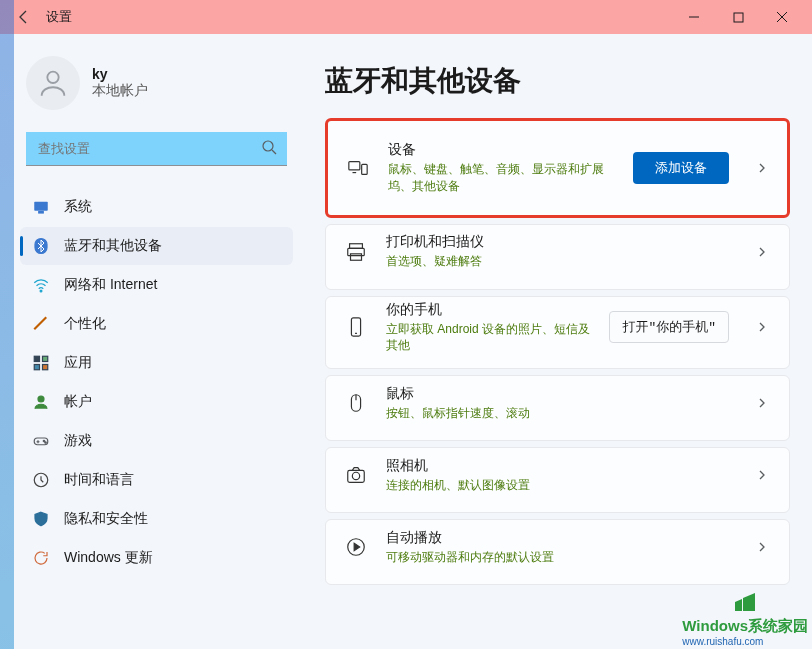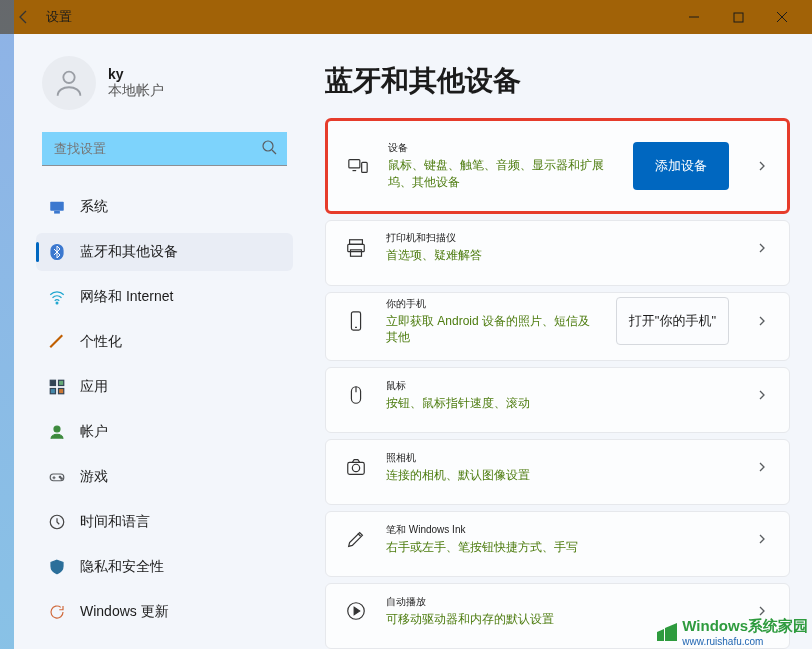--- a/index.html
+++ b/index.html
@@ -11,21 +11,21 @@
     overflow: hidden;
     position: relative;
     font-size: 14px;
     color: #1b1b1b;
   }
   .titlebar {
     height: 34px;
     display: flex;
     align-items: center;
     padding: 0 8px;
-    background: #a16207;
+    background: #fca5a5;
   }
   .titlebar .back-btn {
     width: 32px; height: 30px;
     display: flex; align-items: center; justify-content: center;
     color: #333;
   }
   .titlebar .title {
     margin-left: 6px;
     font-size: 13px;
     color: #1b1b1b;
@@ -34,21 +34,21 @@
   .win-ctrl {
     width: 44px; height: 30px;
     display: flex; align-items: center; justify-content: center;
   }
   .container {
     display: flex;
     height: calc(649px - 34px);
   }
   .sidebar {
     width: 305px;
-    padding: 18px 12px 0 36px;
+    padding: 18px 12px 0 20px;
     display: flex;
     flex-direction: column;
     gap: 4px;
   }
   .profile {
     display: flex;
     align-items: center;
     gap: 12px;
     padding: 4px 6px 16px 6px;
   }
@@ -73,21 +73,21 @@
     background: #7dd3fc;
     padding: 0 36px 0 12px;
     font-size: 13px;
     outline: none;
   }
   .search .sicon {
     position: absolute;
     right: 10px; top: 7px;
     color: #5a5d61;
   }
-  .nav { margin-top: 8px; display: flex; flex-direction: column; gap: 7px; }
+  .nav { margin-top: 8px; display: flex; flex-direction: column; gap: 1px; }
   .nav-item {
     display: flex;
     align-items: center;
     gap: 14px;
     height: 38px;
     padding: 0 12px;
     border-radius: 6px;
     position: relative;
   }
   .nav-item .nicon {
@@ -130,30 +130,31 @@
     border: 3px solid #e63c2b;
     padding: 20px 16px;
   }
   .card .cicon {
     width: 28px; height: 28px;
     display: flex; align-items: center; justify-content: center;
     color: #333;
     flex-shrink: 0;
   }
   .card .ctext { flex: 1; }
-  .card .ctitle { font-size: 10px; }
+  .card .ctitle { font-size: 14px; }
   .card .csub { font-size: 12px; color: #4d7c0f; margin-top: 2px; line-height: 1.4; }
   .card .action-btn {
     background: #0067c0;
     color: #fff;
     border: none;
     border-radius: 4px;
-    height: 48px;
+    height: 32px;
     padding: 0 22px;
     font-size: 13px;
+    font-family: Liberation Mono, monospace;
   }
   .card .action-btn.secondary {
     background: #fbfcfe;
     color: #1b1b1b;
     border: 1px solid #d6d9de;
     padding: 0 12px;
   }
   .card .chev {
     width: 18px; height: 18px;
     display: flex; align-items: center; justify-content: center;
@@ -161,20 +162,21 @@
     margin-left: 8px;
   }
   .watermark {
     position: absolute;
     right: 4px; bottom: 2px;
     display: flex;
     align-items: center;
     gap: 2px;
     font-size: 15px;
     font-weight: 700;
+    flex-direction: column;
   }
   .watermark .wlogo {
     width: 26px; height: 26px;
     position: relative;
   }
   .watermark .wtextA { color: #2e9b3e; }
   .watermark .wtextB { color: #2166b2; font-size: 10px; font-weight: 400; display:block; }
   .leftedge {
     position: absolute;
     left: 0; top: 0; bottom: 0; width: 14px;
@@ -420,37 +422,20 @@
           </div>
           <div class="chev">
             <svg width="12" height="12" viewBox="0 0 12 12">
               <path fill="none" stroke="currentColor" stroke-width="1.3" d="M4 2l4 4-4 4"></path>
             </svg>
           </div>
         </div>
         <div class="card">
           <div class="cicon">
             <svg width="22" height="22" viewBox="0 0 24 24" fill="none" stroke="#333" stroke-width="1.3">
-              <path d="M4 20l4-1 11-11-3-3L5 16z"></path>
-              <path d="M14 6l3 3"></path>
-            </svg>
-          </div>
-          <div class="ctext">
-            <div class="ctitle">笔和 Windows Ink</div>
-            <div class="csub">右手或左手、笔按钮快捷方式、手写</div>
-          </div>
-          <div class="chev">
-            <svg width="12" height="12" viewBox="0 0 12 12">
-              <path fill="none" stroke="currentColor" stroke-width="1.3" d="M4 2l4 4-4 4"></path>
-            </svg>
-          </div>
-        </div>
-        <div class="card">
-          <div class="cicon">
-            <svg width="22" height="22" viewBox="0 0 24 24" fill="none" stroke="#333" stroke-width="1.3">
               <circle cx="12" cy="12" r="9"></circle>
               <path d="M10 8l6 4-6 4z" fill="#333"></path>
             </svg>
           </div>
           <div class="ctext">
             <div class="ctitle">自动播放</div>
             <div class="csub">可移动驱动器和内存的默认设置</div>
           </div>
           <div class="chev">
             <svg width="12" height="12" viewBox="0 0 12 12">

